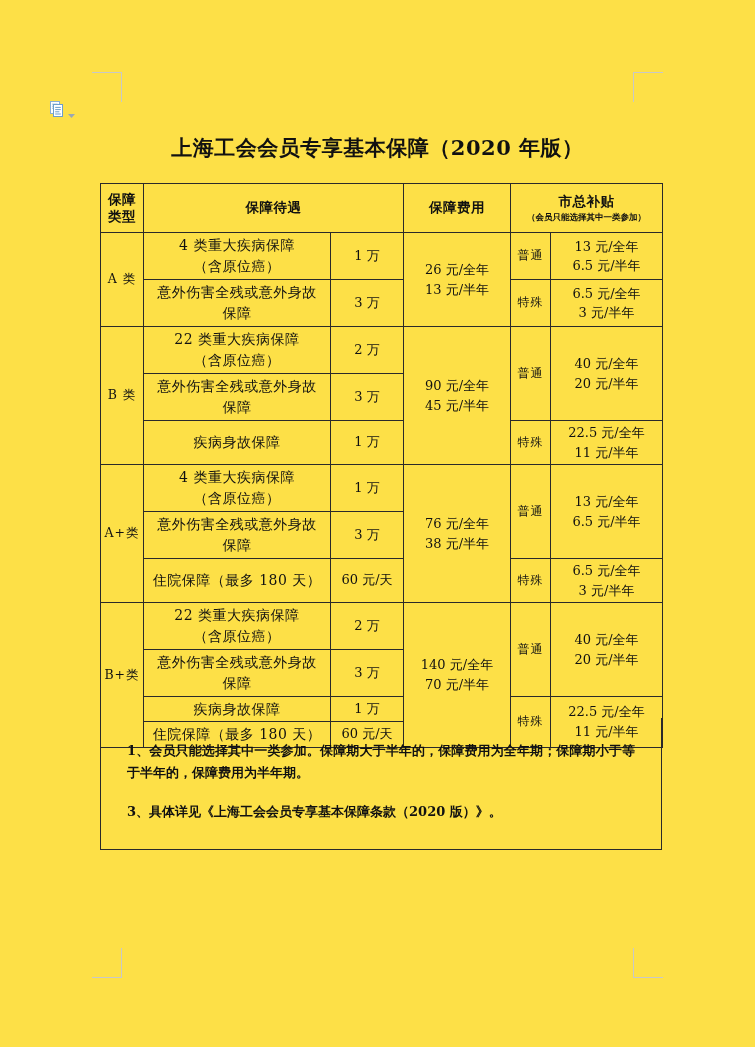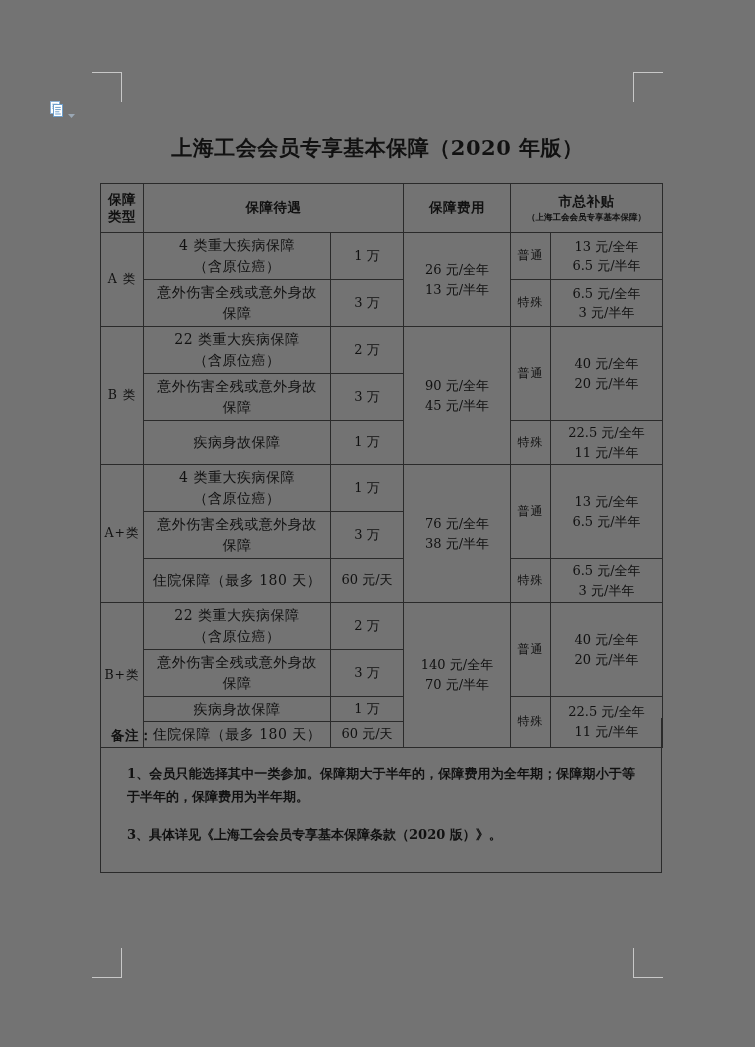--- a/index.html
+++ b/index.html
@@ -16,21 +16,21 @@
     color: #1a1a1a;
     overflow: hidden;
   }
 
   
   #page-sheet {
     position: absolute;
     left: 0; top: 0;
     width: 755px;
     height: 1047px;
-    background: #737373;
+    background: #fde047;
   }
 
   
   .crop-mark {
     position: absolute;
     width: 30px;
     height: 30px;
   }
   .crop-mark::before,
   .crop-mark::after {
@@ -239,21 +239,21 @@
     <thead>
       <tr>
         <td>
           <span class="hdr-stack">保障</span>
           <span class="hdr-stack">类型</span>
         </td>
         <td colspan="2">保障待遇</td>
         <td>保障费用</td>
         <td colspan="2">
           <span class="hdr-stack">市总补贴</span>
-          <span class="hdr-sub">（上海工会会员专享基本保障）</span>
+          <span class="hdr-sub">（会员只能选择其中一类参加）</span>
         </td>
       </tr>
     </thead>
 
     <tbody id="table-body">
         <tr>
           <td class="cell-class" rowspan="2">A 类</td>
           <td class="cell-benefit">
             <span class="two-line">4 类重大疾病保障</span>
             <span class="two-line">（含原位癌）</span>
@@ -381,20 +381,19 @@
           </td>
         </tr>
         <tr>
           <td class="cell-benefit">住院保障（最多 180 天）</td>
           <td class="cell-amount">60 元/天</td>
         </tr>
       </tbody>
   </table>
 
   <div id="notes-block">
-    <div id="notes-title">备注：</div>
     <div id="notes-list">
         <p class="note-line">1、会员只能选择其中一类参加。保障期大于半年的，保障费用为全年期；保障期小于等于半年的，保障费用为半年期。</p>
         <p class="note-line">3、具体详见《上海工会会员专享基本保障条款（2020 版）》。</p>
       </div>
   </div>
 
 </div>
 
 </body></html>

